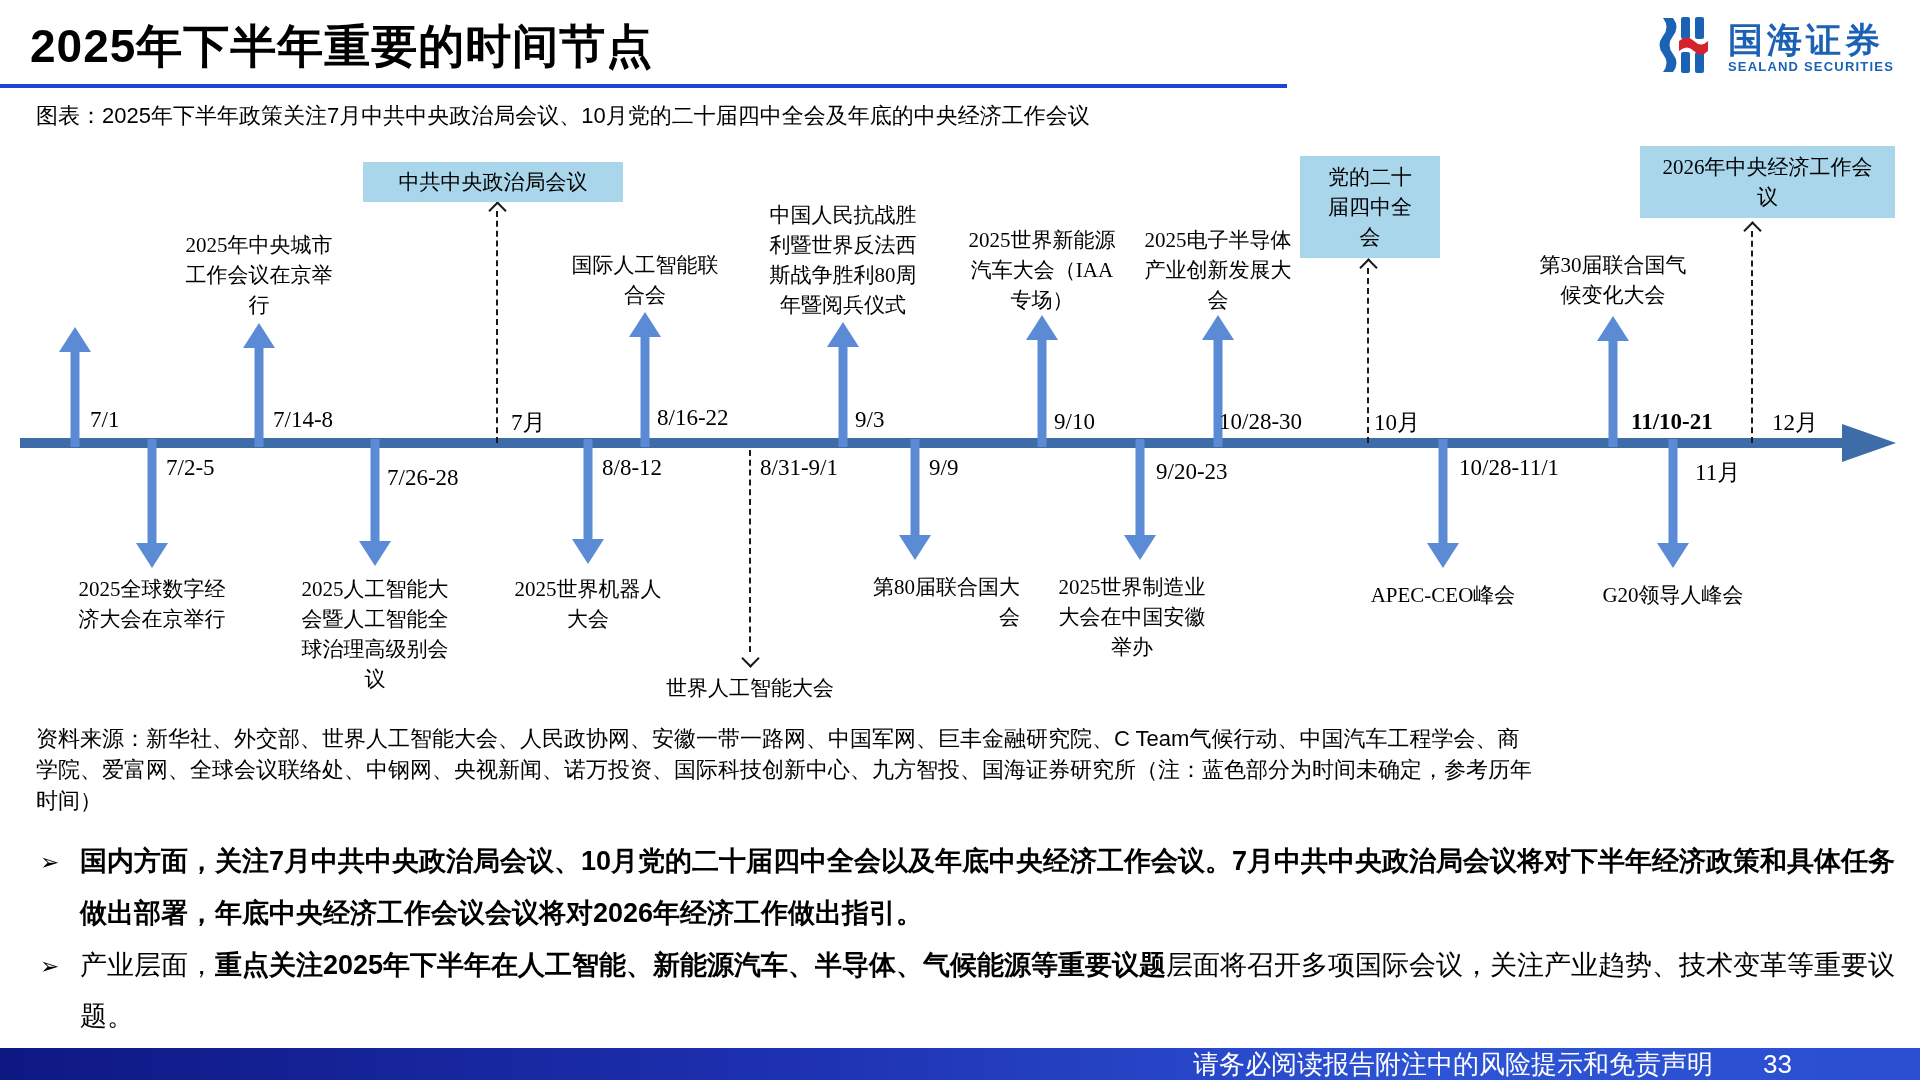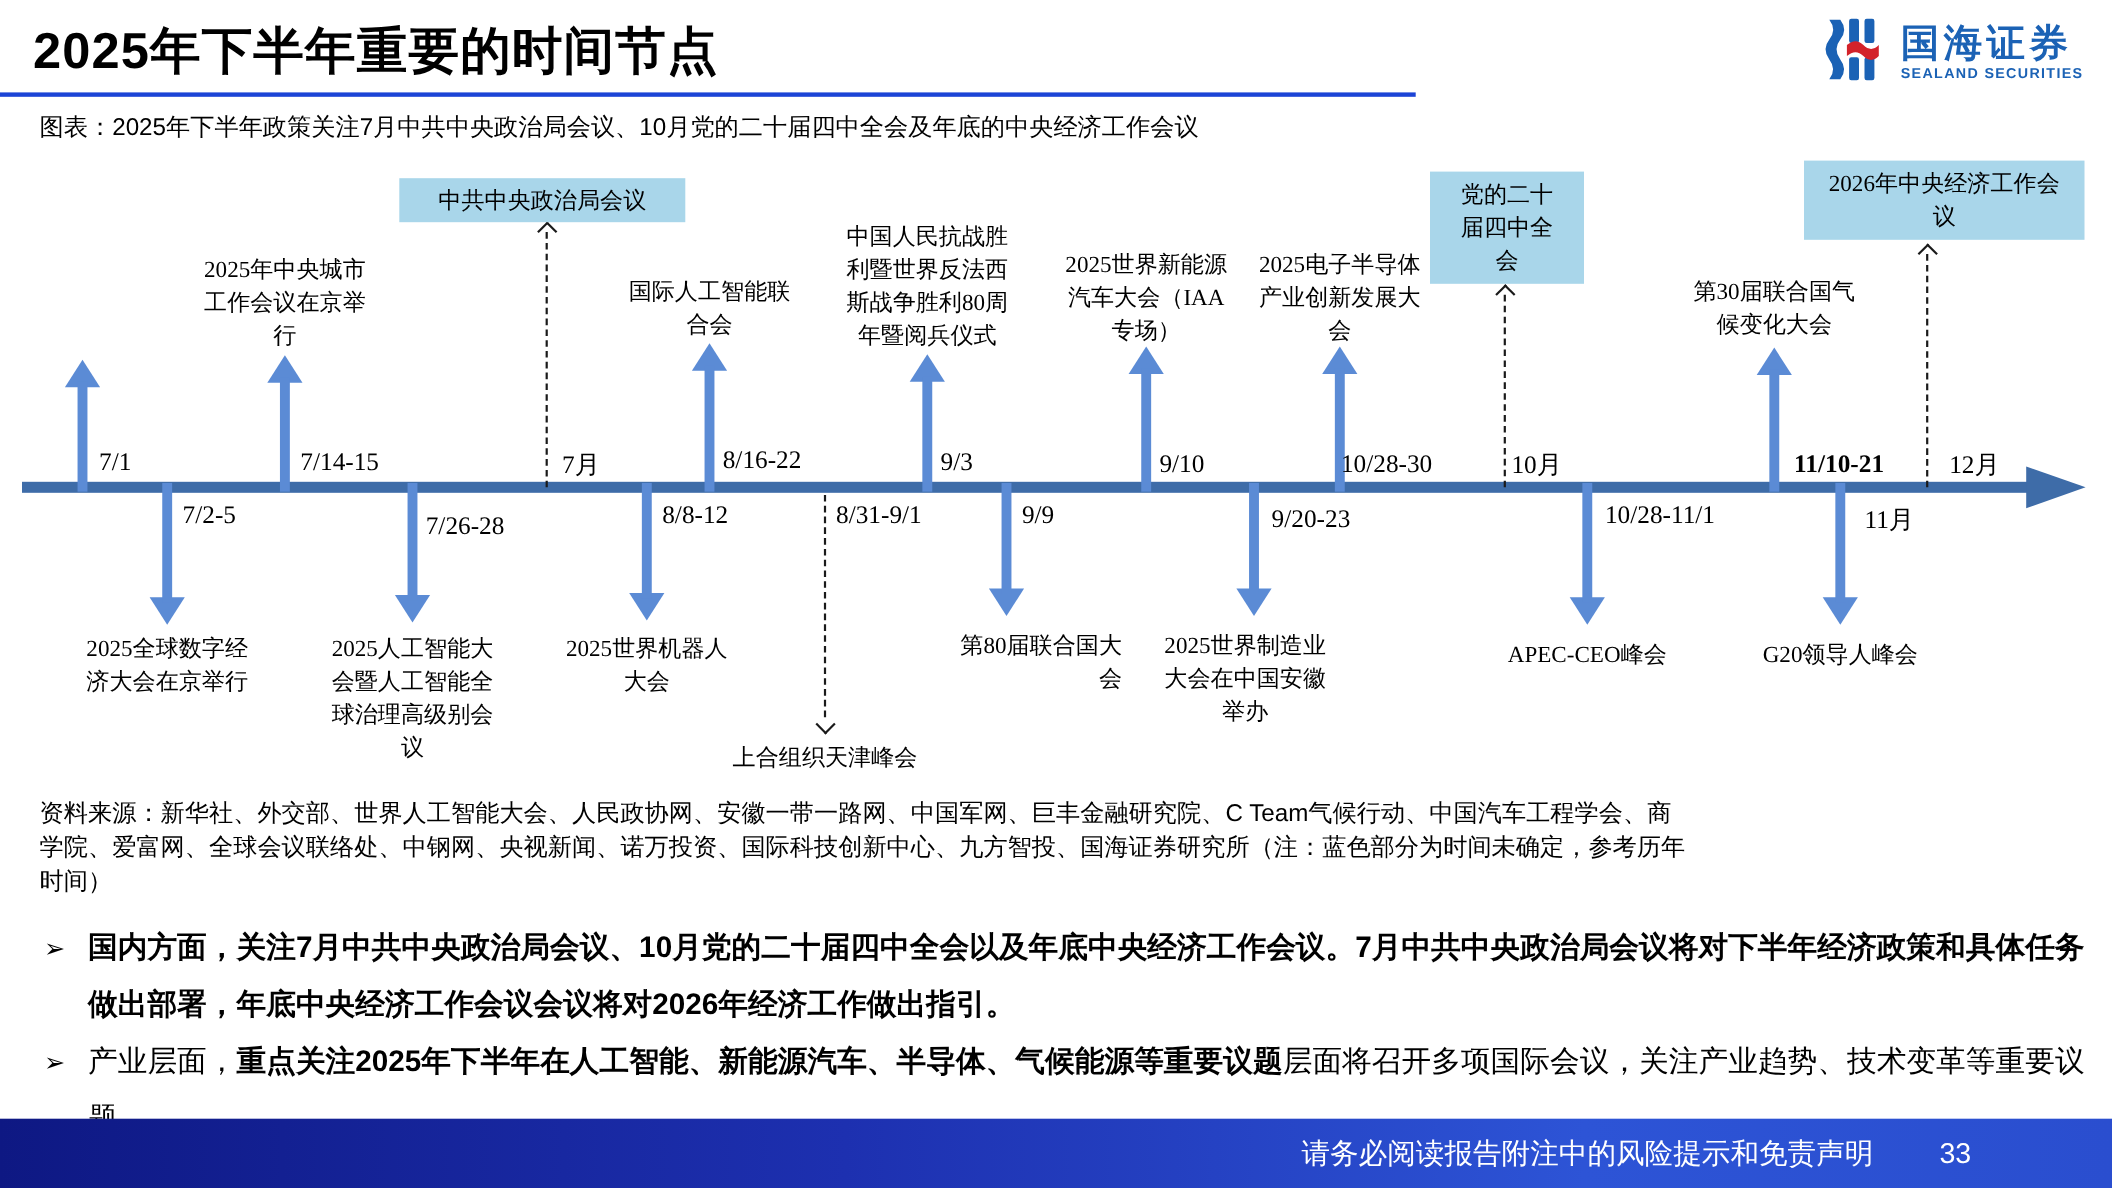--- a/index.html
+++ b/index.html
@@ -36,22 +36,22 @@
   .dlabel{position:absolute;font-family:var(--serif);font-size:23px;color:#000;white-space:nowrap;}
   .elabel{position:absolute;font-family:var(--serif);font-size:21px;line-height:30px;color:#000;text-align:center;white-space:pre-line;}
   .tbox{position:absolute;background:var(--box);color:#000;font-family:var(--serif);font-size:21px;line-height:30px;
     display:flex;align-items:center;justify-content:center;text-align:center;white-space:pre-line;box-sizing:border-box;padding:2px 8px;}
 
   .source{position:absolute;left:36px;top:724px;width:1498px;font-size:22px;line-height:1.4;color:#000;}
   .bullets{position:absolute;left:40px;top:836px;width:1856px;}
   .bullet{display:flex;font-size:27px;line-height:1.92;color:#000;}
   .bullet .marker{flex:none;width:40px;font-size:23px;padding-top:4px;}
   .bullet .bold{font-weight:bold;}
-  .footer{position:absolute;left:0;bottom:0;width:1920px;height:63px;color:#fff;display:flex;align-items:center;
-    background:linear-gradient(90deg,var(--footer1) 0%,#1D30B0 40%,var(--footer2) 75%,#2A4ECF 100%);gap:10px;}
+  .footer{position:absolute;left:0;bottom:0;width:1920px;height:32px;color:#fff;display:flex;align-items:center;
+    background:linear-gradient(90deg,var(--footer1) 0%,#1D30B0 40%,var(--footer2) 75%,#2A4ECF 100%);}
   .footer-text{margin-left:auto;font-size:26px;}
   .footer-page{margin-left:50px;padding-right:128px;font-size:26px;}
 </style>
 </head>
 <body>
 
 <div class="title">2025年下半年重要的时间节点</div>
 <div class="title-rule"></div>
 
 <div class="logo">
@@ -87,21 +87,21 @@
       <div class="head"></div>
       <div class="shaft"></div>
     </div>
     <div class="dlabel" style="left: 166px; top: 315px;">7/2-5</div>
     <div class="elabel" style="left: 47px; top: 434px; width: 210px;">2025全球数字经
 济大会在京举行</div>
     <div class="sarrow above" style="left: 243px; top: 183px; height: 124px;">
       <div class="head"></div>
       <div class="shaft"></div>
     </div>
-    <div class="dlabel" style="left: 273px; top: 267px;">7/14-15</div>
+    <div class="dlabel" style="left: 273px; top: 267px;">7/14-8</div>
     <div class="elabel" style="left: 164px; top: 90px; width: 190px;">2025年中央城市
 工作会议在京举
 行</div>
     <div class="sarrow below" style="left: 359px; top: 299px; height: 127px;">
       <div class="head"></div>
       <div class="shaft"></div>
     </div>
     <div class="dlabel" style="left: 387px; top: 325px;">7/26-28</div>
     <div class="elabel" style="left: 280px; top: 434px; width: 190px;">2025人工智能大
 会暨人工智能全
@@ -121,21 +121,21 @@
     <div class="sarrow above" style="left: 629px; top: 172px; height: 135px;">
       <div class="head"></div>
       <div class="shaft"></div>
     </div>
     <div class="dlabel" style="left: 657px; top: 265px;">8/16-22</div>
     <div class="elabel" style="left: 557.5px; top: 110px; width: 175px;">国际人工智能联
 合会</div>
     <div class="chev down" style="left: 744px; top: 512px;"></div>
     <div class="dline" style="left: 749px; top: 310px; height: 202px;"></div>
     <div class="dlabel" style="left: 760px; top: 315px;">8/31-9/1</div>
-    <div class="elabel" style="left: 630px; top: 533px; width: 240px;">上合组织天津峰会</div>
+    <div class="elabel" style="left: 630px; top: 533px; width: 240px;">世界人工智能大会</div>
     <div class="sarrow above" style="left: 827px; top: 182px; height: 125px;">
       <div class="head"></div>
       <div class="shaft"></div>
     </div>
     <div class="dlabel" style="left: 855px; top: 267px;">9/3</div>
     <div class="elabel" style="left: 755.5px; top: 60px; width: 175px;">中国人民抗战胜
 利暨世界反法西
 斯战争胜利80周
 年暨阅兵仪式</div>
     <div class="sarrow below" style="left: 899px; top: 299px; height: 121px;">

